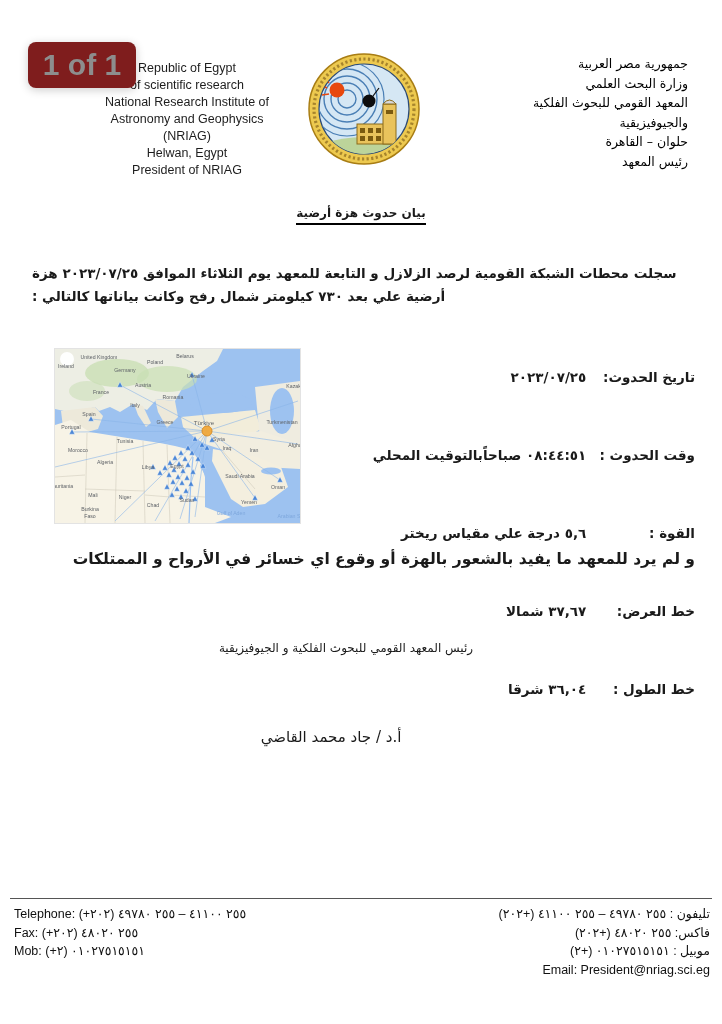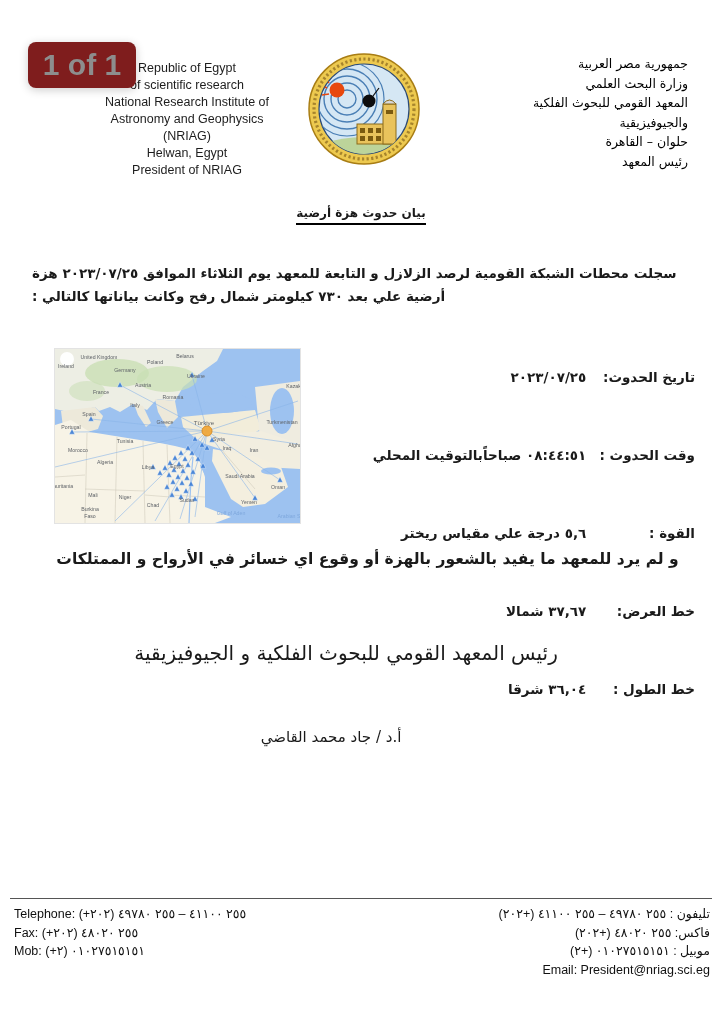--- a/index.html
+++ b/index.html
@@ -24,25 +24,25 @@
             font-family:"DejaVu Sans",sans-serif;font-weight:bold;font-size:13.5px;line-height:23px;}
   
   .fields{position:absolute;top:322px;right:27px;width:335px;direction:rtl;
           font-family:"DejaVu Sans",sans-serif;font-weight:bold;font-size:13.5px;}
   .field-row{margin-bottom:11px;line-height:23px;}
   .field-label{display:inline-block;min-width:104px;margin-top:44px;}
   
   .map{position:absolute;left:55px;top:349px;width:245px;height:174px;box-shadow:0 0 0 1px #e3e3e3;}
   .map svg{display:block;width:245px;height:174px;}
   
-  .statement{position:absolute;top:545px;right:27px;left:40px;direction:rtl;text-align:center;
+  .statement{position:absolute;top:545px;right:27px;left:40px;direction:rtl;text-align:right;
              font-family:"DejaVu Sans",sans-serif;font-weight:bold;font-size:15.5px;line-height:29px;}
   
   .sig-position{position:absolute;top:641px;left:0;right:30px;text-align:center;direction:rtl;
-                font-family:"DejaVu Sans",sans-serif;font-size:20px;}
+                font-family:"DejaVu Sans",sans-serif;font-size:12px;}
   .sig-name{position:absolute;top:728px;left:0;right:60px;text-align:center;direction:rtl;
             font-family:"DejaVu Sans",sans-serif;font-size:15px;}
   
   .footer-rule{position:absolute;top:898px;left:10px;right:10px;border-top:1.5px solid #555;}
   .footer{position:absolute;top:905px;left:14px;right:12px;display:flex;
           justify-content:space-between;font-size:12.5px;line-height:18.5px;color:#111;}
   .footer-left{text-align:left;direction:ltr;}
   .footer-right{text-align:right;direction:rtl;font-family:"Liberation Sans","DejaVu Sans",sans-serif;}
 </style>
 </head>

